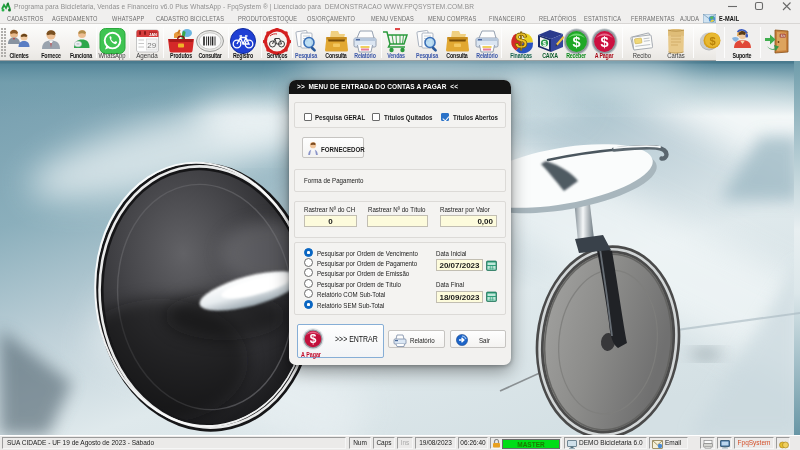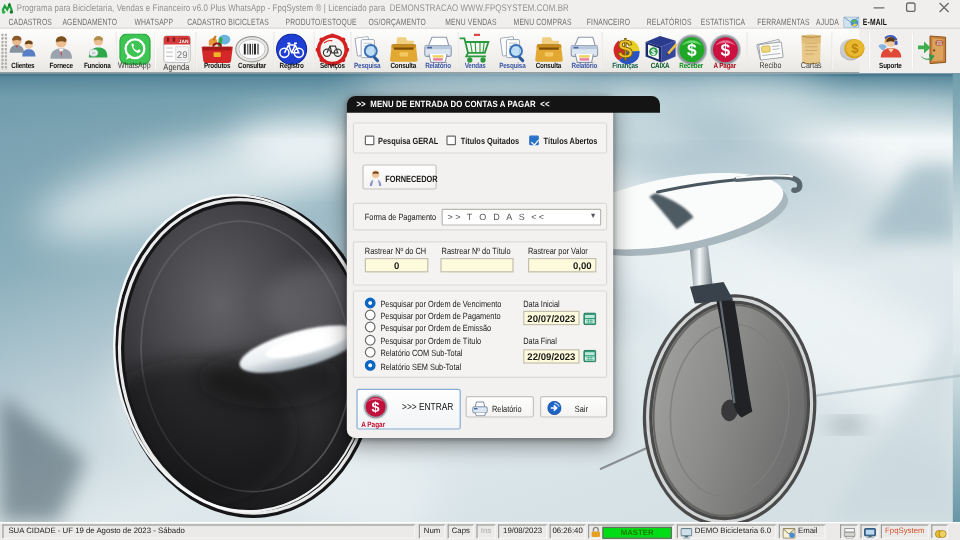--- a/index.html
+++ b/index.html
@@ -21,21 +21,21 @@
 #grip{position:absolute;left:1px;top:4px;width:5px;height:30px;
 background-image:radial-gradient(circle at 1px 1px,#b0aeab 1px,transparent 1.2px);background-size:3px 3px}
 
 #photo{position:absolute;left:0;top:61px;width:800px;height:374px;overflow:hidden}
 
 #statusbar{position:absolute;left:0;top:435px;width:800px;height:15px;background:#ebeae9;border-top:1px solid #fff;font-size:6.5px;color:#1a1a1a}
 .sp{position:absolute;top:1px;height:12px;border:1px solid;border-color:#9b9b9b #f6f6f6 #f6f6f6 #9b9b9b;background:#ebeae9;line-height:10px;white-space:nowrap}
 
 #dlg{position:absolute;left:289px;top:80px;width:222px;height:285px;border-radius:7px;
 background:#f2f1ef;box-shadow:0 6px 18px rgba(0,0,0,.4), 0 1px 4px rgba(0,0,0,.3)}
-#dlgtitle{position:absolute;left:0;top:0;width:261px;height:14px;background:#141414;border-radius:7px 7px 0 0;
+#dlgtitle{position:absolute;left:0;top:0;width:222px;height:14px;background:#141414;border-radius:7px 7px 0 0;
 color:#fff;font-size:7.5px;font-weight:bold;line-height:14px;padding-left:8px;letter-spacing:.1px}
 .grp{position:absolute;left:5px;width:212px;border:1px solid #dcdad7;border-radius:2px;background:#f4f3f1}
 .cbx{position:absolute;width:8px;height:8px;background:#fff;border:1px solid #6a6a6a;border-radius:1px}
 .cbx.chk{background:#2a72c8;border-color:#2a72c8}
 .cbx.chk:after{content:"";position:absolute;left:1.5px;top:0.5px;width:3px;height:4.5px;border:solid #fff;border-width:0 1.3px 1.3px 0;transform:rotate(40deg)}
 .lbl{position:absolute;font-size:7.5px;color:#1a1a1a;white-space:nowrap;transform:scaleX(.82);transform-origin:0 50%}
 .b{font-weight:bold}
 .inp{position:absolute;background:#fff;border:1px solid #b9b7b4;border-radius:1px;font-size:7.5px;color:#8a8a8a;white-space:nowrap}
 .yel{position:absolute;background:#fdfbdc;border:1px solid #c2beb2;font-size:8px;font-weight:bold;color:#1a1a1a}
 .rad{position:absolute;width:9px;height:9px;border-radius:50%;background:#fff;border:1px solid #6a6a6a}
@@ -549,21 +549,20 @@
           <path d="M4.4 3.2 A3.2 3.2 0 0 1 9.8 3 L9 4 A3.8 2.2 0 0 0 5.2 4 Z" fill="#7a4a1e"></path>
           <path d="M1.5 14 C1.5 9.8 4.2 8.2 7 8.2 C9.8 8.2 12.5 9.8 12.5 14 Z" fill="#f2f2f4"></path>
           <path d="M5.8 8.6 L7 10.4 L8.2 8.6 Z" fill="#fff"></path>
           <path d="M2.2 14 C2.4 11 3.5 9.4 5 8.8 L4 14 Z M11.8 14 C11.6 11 10.5 9.4 9 8.8 L10 14 Z" fill="#8a94c8"></path>
         </svg>
   <span class="lbl b" style="left:18px;top:6.5px;font-size:7.5px">FORNECEDOR</span>
  </div>
 
  <div class="grp" style="top:89px;height:23px"></div>
  <div class="lbl" style="left:15px;top:96px">Forma de Pagamento</div>
- <div class="inp" style="left:79px;top:94px;width:133px;height:14px;line-height:12.5px;padding-left:4px;letter-spacing:1.9px;color:#555">&gt;&gt; T O D A S &lt;&lt;<span style="position:absolute;right:4px;top:0;color:#555;font-size:7px;letter-spacing:0">▾</span></div>
 
  <div class="grp" style="top:121px;height:37px"></div>
  <div class="lbl" style="left:15px;top:124.5px">Rastrear Nº do CH</div>
  <div class="lbl" style="left:79px;top:124.5px">Rastrear Nº do Título</div>
  <div class="lbl" style="left:151px;top:124.5px">Rastrear por Valor</div>
  <div class="yel" style="left:15px;top:134.5px;width:53px;height:12.5px;text-align:center;line-height:11px">0</div>
  <div class="yel" style="left:78px;top:134.5px;width:61px;height:12.5px"></div>
  <div class="yel" style="left:151px;top:134.5px;width:57px;height:12.5px;text-align:right;line-height:11px;padding-right:3px">0,00</div>
 
  <div class="grp" style="top:161.5px;height:73.5px"></div>
@@ -582,21 +581,21 @@
 
  <div class="lbl" style="left:147px;top:168.5px">Data Inicial</div>
  <div class="yel" style="left:147px;top:179px;width:47px;height:12px;text-align:center;line-height:11px;font-size:8px">20/07/2023</div>
  <svg class="abs" style="left:197px;top:179.5px" width="11" height="11" viewBox="0 0 11 11">
         <rect x="0.5" y="1" width="10" height="9.5" rx="1" fill="#2e9e7a" stroke="#1a6a50" stroke-width=".7"></rect>
         <rect x="1.5" y="2.5" width="8" height="2.5" fill="#bfe8da"></rect>
         <rect x="1.5" y="6" width="8" height="3.5" fill="#d8f2e8"></rect>
         <path d="M2.5 7 H8.5 M2.5 8.5 H8.5 M4.5 6 V9.5 M6.5 6 V9.5" stroke="#2e9e7a" stroke-width=".5"></path>
       </svg>
  <div class="lbl" style="left:147px;top:200px">Data Final</div>
- <div class="yel" style="left:147px;top:210.5px;width:47px;height:12px;text-align:center;line-height:11px;font-size:8px">22/09/2023</div>
+ <div class="yel" style="left:147px;top:210.5px;width:47px;height:12px;text-align:center;line-height:11px;font-size:8px">18/09/2023</div>
  <svg class="abs" style="left:197px;top:211px" width="11" height="11" viewBox="0 0 11 11">
         <rect x="0.5" y="1" width="10" height="9.5" rx="1" fill="#2e9e7a" stroke="#1a6a50" stroke-width=".7"></rect>
         <rect x="1.5" y="2.5" width="8" height="2.5" fill="#bfe8da"></rect>
         <rect x="1.5" y="6" width="8" height="3.5" fill="#d8f2e8"></rect>
         <path d="M2.5 7 H8.5 M2.5 8.5 H8.5 M4.5 6 V9.5 M6.5 6 V9.5" stroke="#2e9e7a" stroke-width=".5"></path>
       </svg>
 
  <div class="btn" style="left:8px;top:244px;width:86.5px;height:34px;border-color:#86aed6;background:linear-gradient(#fefefe,#f2f4f6)">
   <svg class="abs" style="left:4px;top:3px" width="22" height="22" viewBox="0 0 22 22">
    <circle cx="11" cy="11" r="10.8" fill="#dfe3e6"></circle>

